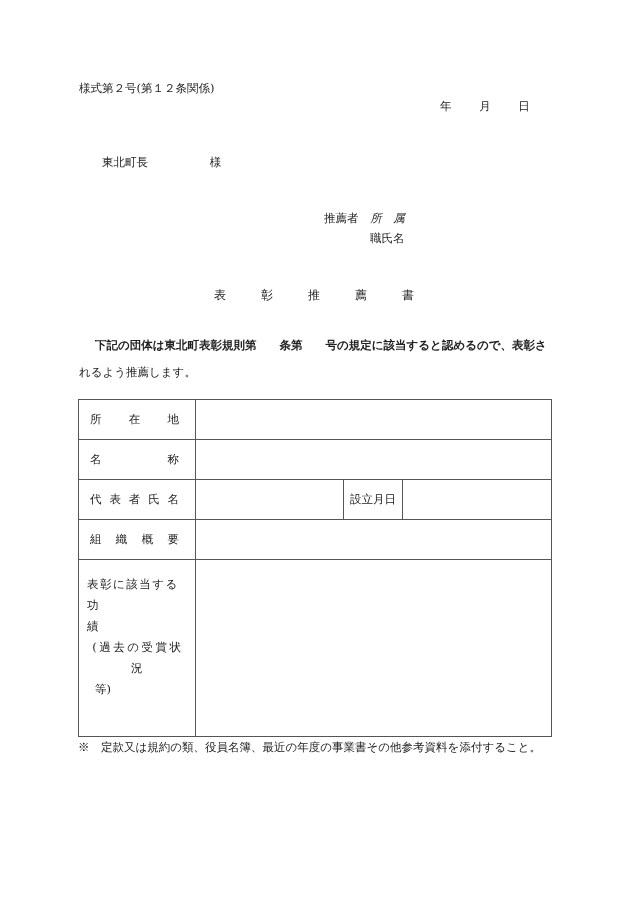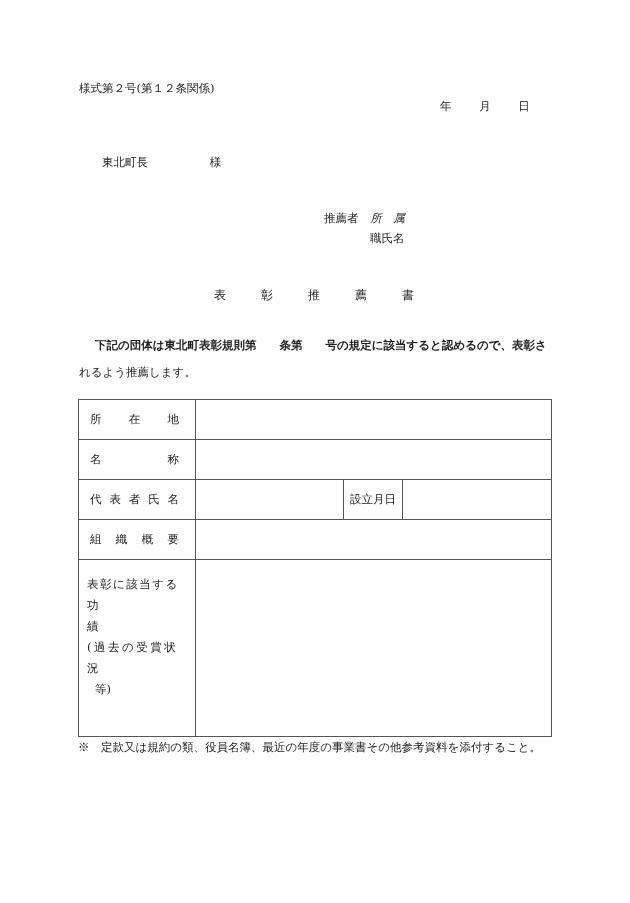--- a/index.html
+++ b/index.html
@@ -90,21 +90,21 @@
         <span>要</span>
       </div>
     </td>
     <td colspan="3"></td>
   </tr>
   <tr>
     <td class="lbl tall">
       <div class="achv">
         <div style="letter-spacing:1.5px;">表彰に該当する功</div>
         <div>績</div>
-        <div style="letter-spacing:2.5px;">(過去の受賞状況</div>
+        <div style="letter-spacing:2.5px;text-align:center;">(過去の受賞状況</div>
         <div style="padding-left:8px;">等)</div>
       </div>
     </td>
     <td colspan="3" class="tall"></td>
   </tr>
 </tbody>
   </table>
 
 <div class="abs" style="left:78px;top:740px;">※　定款又は規約の類、役員名簿、最近の年度の事業書その他参考資料を添付すること。</div>
 

